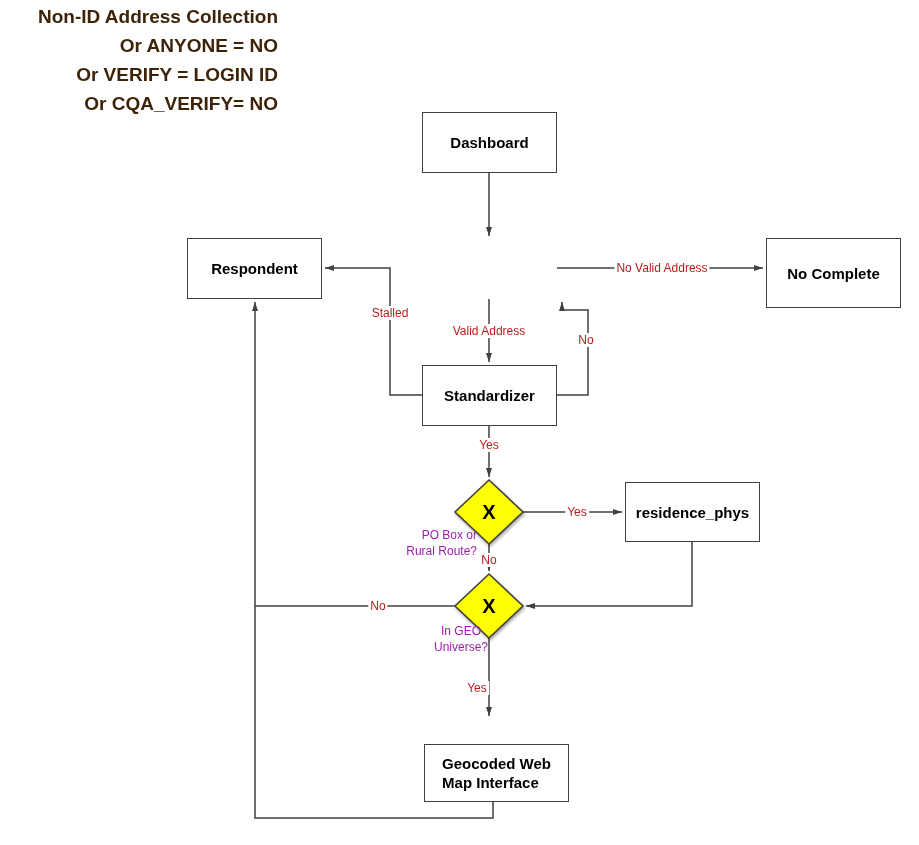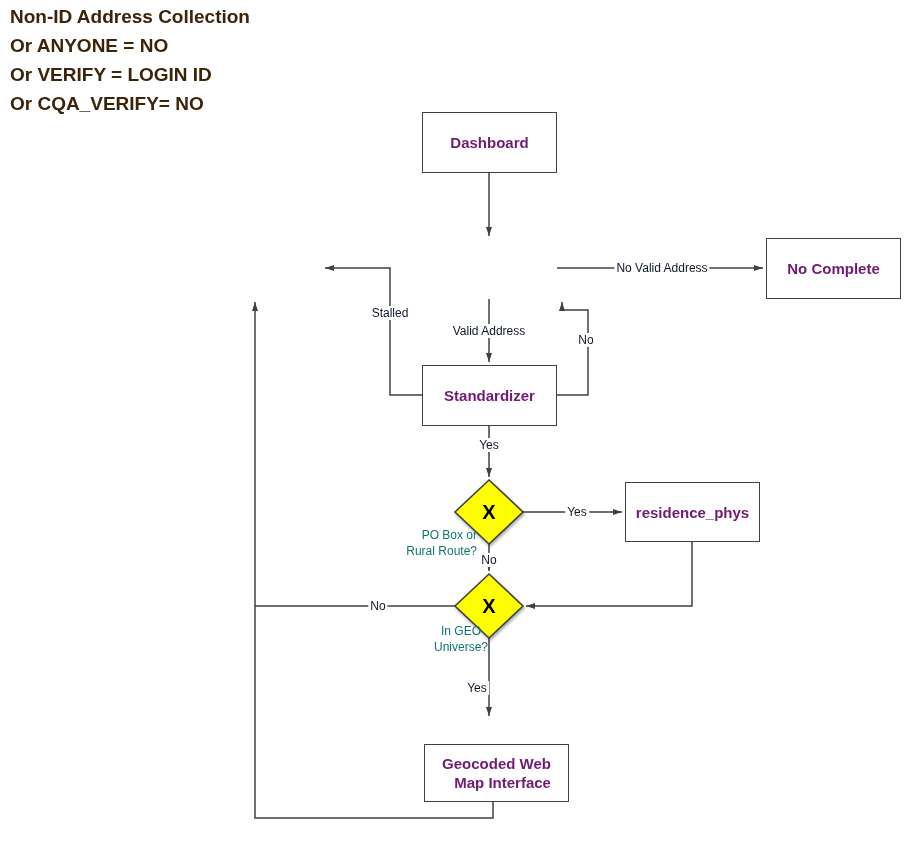--- a/index.html
+++ b/index.html
@@ -1,42 +1,42 @@
 <!DOCTYPE html>
 <html><head>
 <meta charset="utf-8">
 <style>
   html,body{margin:0;padding:0;background:#fff;}
   .canvas{
     position:relative;width:919px;height:845px;background:#fff;overflow:hidden;
     font-family:"Liberation Sans",sans-serif;
   }
   .title-block{
-    position:absolute;left:10px;top:2px;width:268px;text-align:left;
+    position:absolute;left:10px;top:2px;width:268px;text-align:right;
     font-size:19px;font-weight:bold;line-height:29px;color:#3D2409;
   }
   .node{
     position:absolute;background:#fff;border:1px solid #404040;
-    display:flex;align-items:center;justify-content:center;text-align:right;
-    font-size:15px;font-weight:bold;color:#701a75;box-sizing:border-box;
+    display:flex;align-items:center;justify-content:center;text-align:left;
+    font-size:15px;font-weight:bold;color:#000000;box-sizing:border-box;
     white-space:pre-line;line-height:19px;
   }
   .n-dashboard{left:422px;top:112px;width:135px;height:61px;}
   .n-respondent{left:187px;top:238px;width:135px;height:61px;}
   .n-residence{left:422px;top:238px;width:135px;height:61px;}
-  .n-nocomplete{left:766px;top:238px;width:135px;height:61px;}
+  .n-nocomplete{left:766px;top:238px;width:135px;height:70px;}
   .n-standardizer{left:422px;top:365px;width:135px;height:61px;}
   .n-residencephys{left:625px;top:482px;width:135px;height:60px;}
   .n-geocoded{left:424px;top:721px;width:145px;height:58px;margin-top:23px;}
   .edge-label{
     position:absolute;transform:translate(-50%,-50%);background:#fff;
-    padding:0 2px;font-size:12px;color:#0f172a;white-space:nowrap;line-height:14px;
+    padding:0 2px;font-size:12px;color:#b91c1c;white-space:nowrap;line-height:14px;
   }
   .caption{
-    position:absolute;font-size:12px;color:#0f766e;line-height:16px;
+    position:absolute;font-size:12px;color:#a21caf;line-height:16px;
     white-space:pre-line;background:transparent;
   }
   .cap-d1{left:395px;top:527px;width:82px;text-align:right;}
   .cap-d2{left:424px;top:623px;width:74px;text-align:center;}
   svg.wires{position:absolute;left:0;top:0;width:919px;height:845px;}
   .wire{stroke:#404040;stroke-width:1.5;fill:none;}
   .diamond{fill:#FFFF00;stroke:#404040;stroke-width:1.6;filter:drop-shadow(1px 2px 1.5px rgba(0,0,0,0.35));}
   .diamond-x{font-family:"Liberation Sans",sans-serif;font-size:20px;font-weight:bold;fill:#000;}
 </style>
 </head>
@@ -73,20 +73,23 @@
   <div class="title-block">
     <div>Non-ID Address Collection</div>
     <div>Or ANYONE = NO</div>
     <div>Or VERIFY = LOGIN ID</div>
     <div>Or CQA_VERIFY= NO</div>
   </div>
 
   <div class="node n-dashboard">
     <span>Dashboard</span>
   </div>
+  <div class="node n-respondent">
+    <span>Respondent</span>
+  </div>
   <div class="node n-nocomplete">
     <span>No Complete</span>
   </div>
   <div class="node n-residencephys">
     <span>residence_phys</span>
   </div>
   <div class="node n-standardizer">
     <span>Standardizer</span>
   </div>
   <div class="node n-geocoded">

